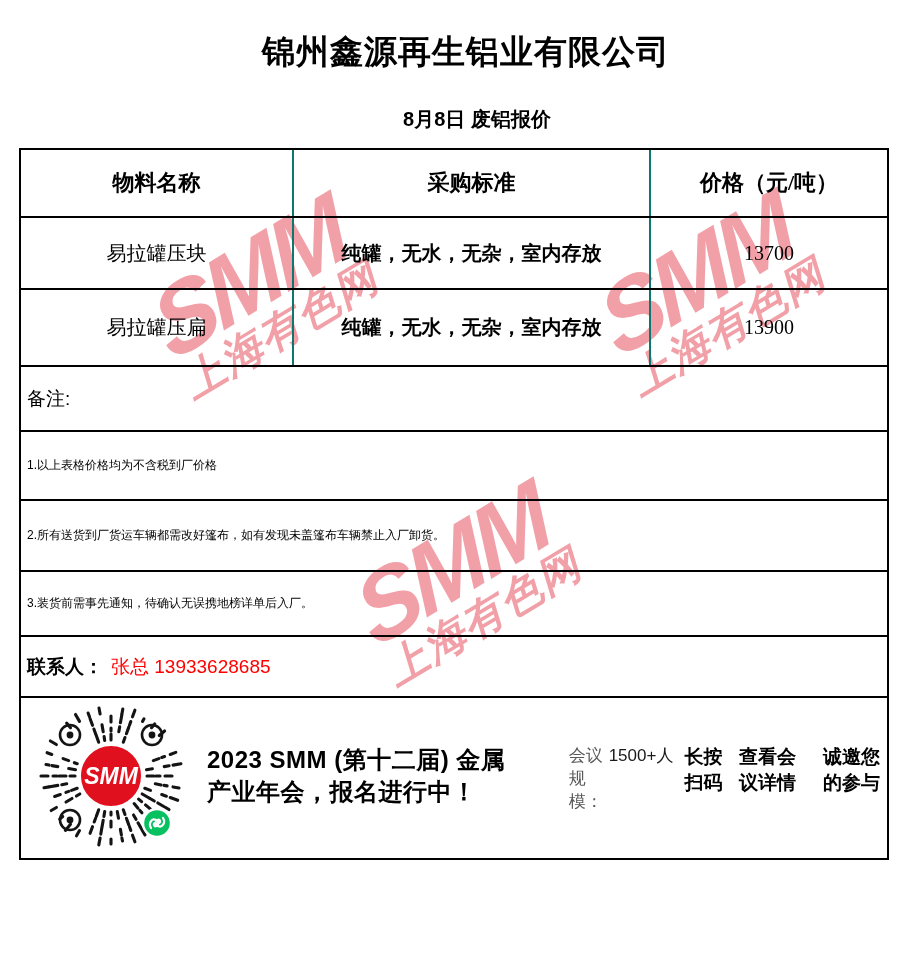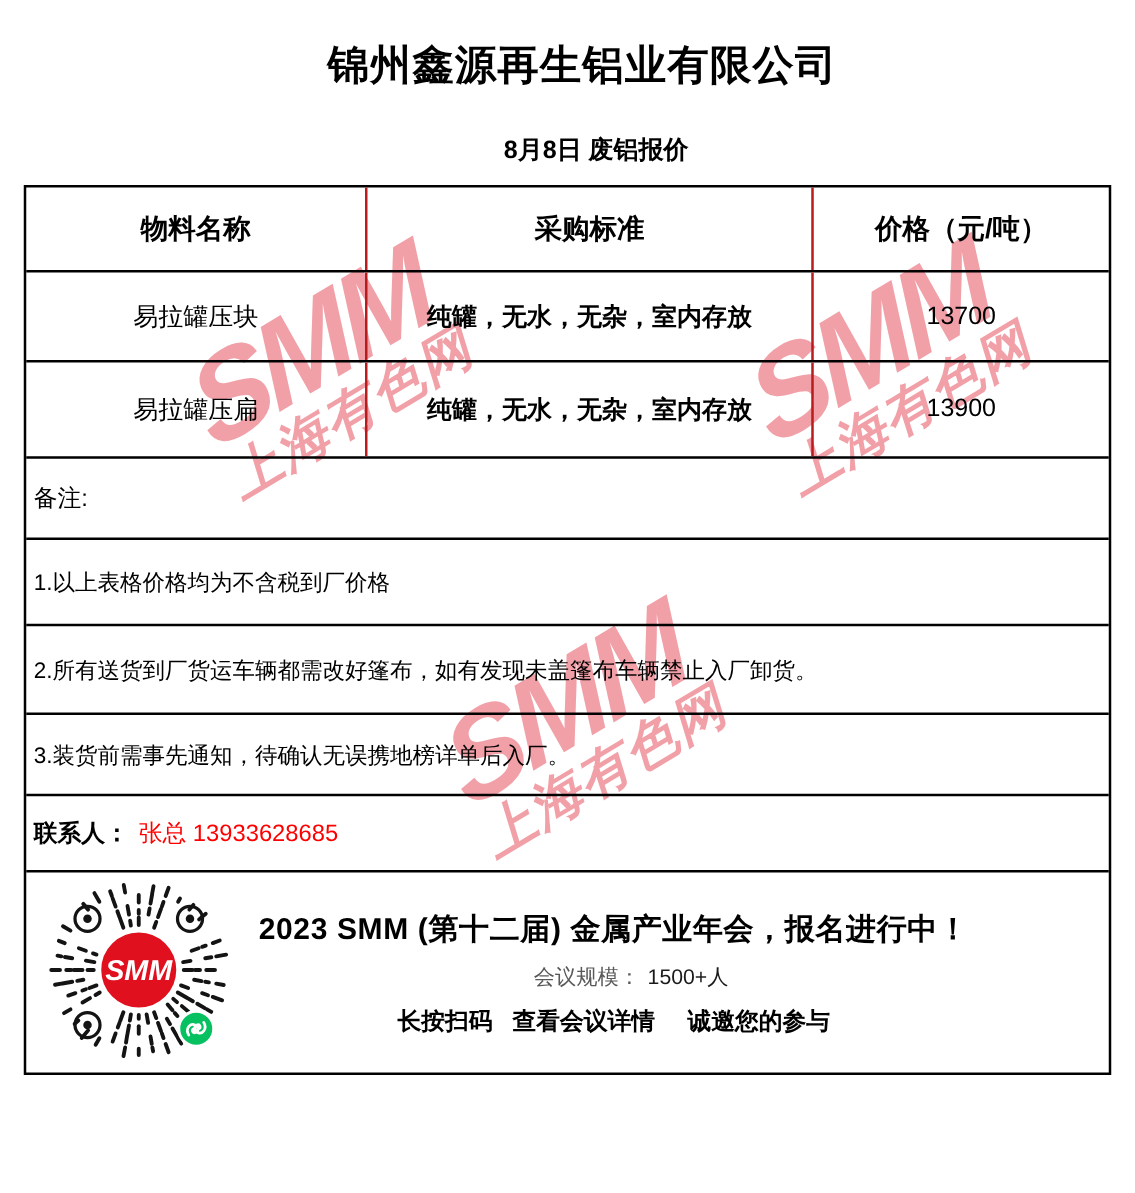--- a/index.html
+++ b/index.html
@@ -26,34 +26,34 @@
   .wm2 { left:567px; top:232px; }
   .wm3 { left:323px; top:522px; }
   
   .price-table {
     position:absolute; left:19px; top:148px; width:870px; box-sizing:border-box;
     border:2px solid #000; z-index:2; background:transparent;
   }
   .trow { display:grid; grid-template-columns:271px 357px auto; }
   .trow + .trow { border-top:2px solid #000; }
   .cell { display:flex; align-items:center; justify-content:center; box-sizing:border-box; background:transparent; }
-  .cell.c2, .cell.c3 { border-left:2px solid #b91c1c; }
+  .cell.c2, .cell.c3 { border-left:2px solid #0f766e;font-family:Liberation Serif, serif; }
   .frow { display:flex; align-items:center; box-sizing:border-box; padding-left:6px; }
   .th       { font-size:22px; font-weight:800; }
   .material { font-size:20px; }
   .standard { font-size:20px; font-weight:800; }
   .price    { font-size:20px; }
   .remark-label  { font-size:19px; font-weight:400; }
-  .note          { font-size:18px; }
+  .note          { font-size:12px; }
   .contact-label { font-size:19px; font-weight:800; }
   .contact-value { font-size:19px; color:#ff0000; margin-left:8px; }
   
   .banner { display:flex; align-items:center; padding:2px 6px 2px 14px; }
   .qr-wrap { width:152px; height:148px; flex:none; }
-  .banner-text { display:flex; flex-direction:column; margin-left:20px; gap:11px;align-items:center; }
+  .banner-text { display:flex; flex-direction:row; margin-left:20px; gap:11px; }
   .banner-title { font-size:24px; font-weight:800; letter-spacing:0.5px; }
   .banner-scale { font-size:17px; display:flex; align-items:baseline; }
   .scale-label { color:#595959;margin-left:28px; }
   .scale-value { color:#1a1a1a; margin-left:6px; }
   .banner-cta { font-size:19px; font-weight:800; display:flex; }
   .banner-cta span + span { margin-left:16px; }
   .banner-cta span:last-child { margin-left:26px; }
 </style>
 </head>
 <body>

